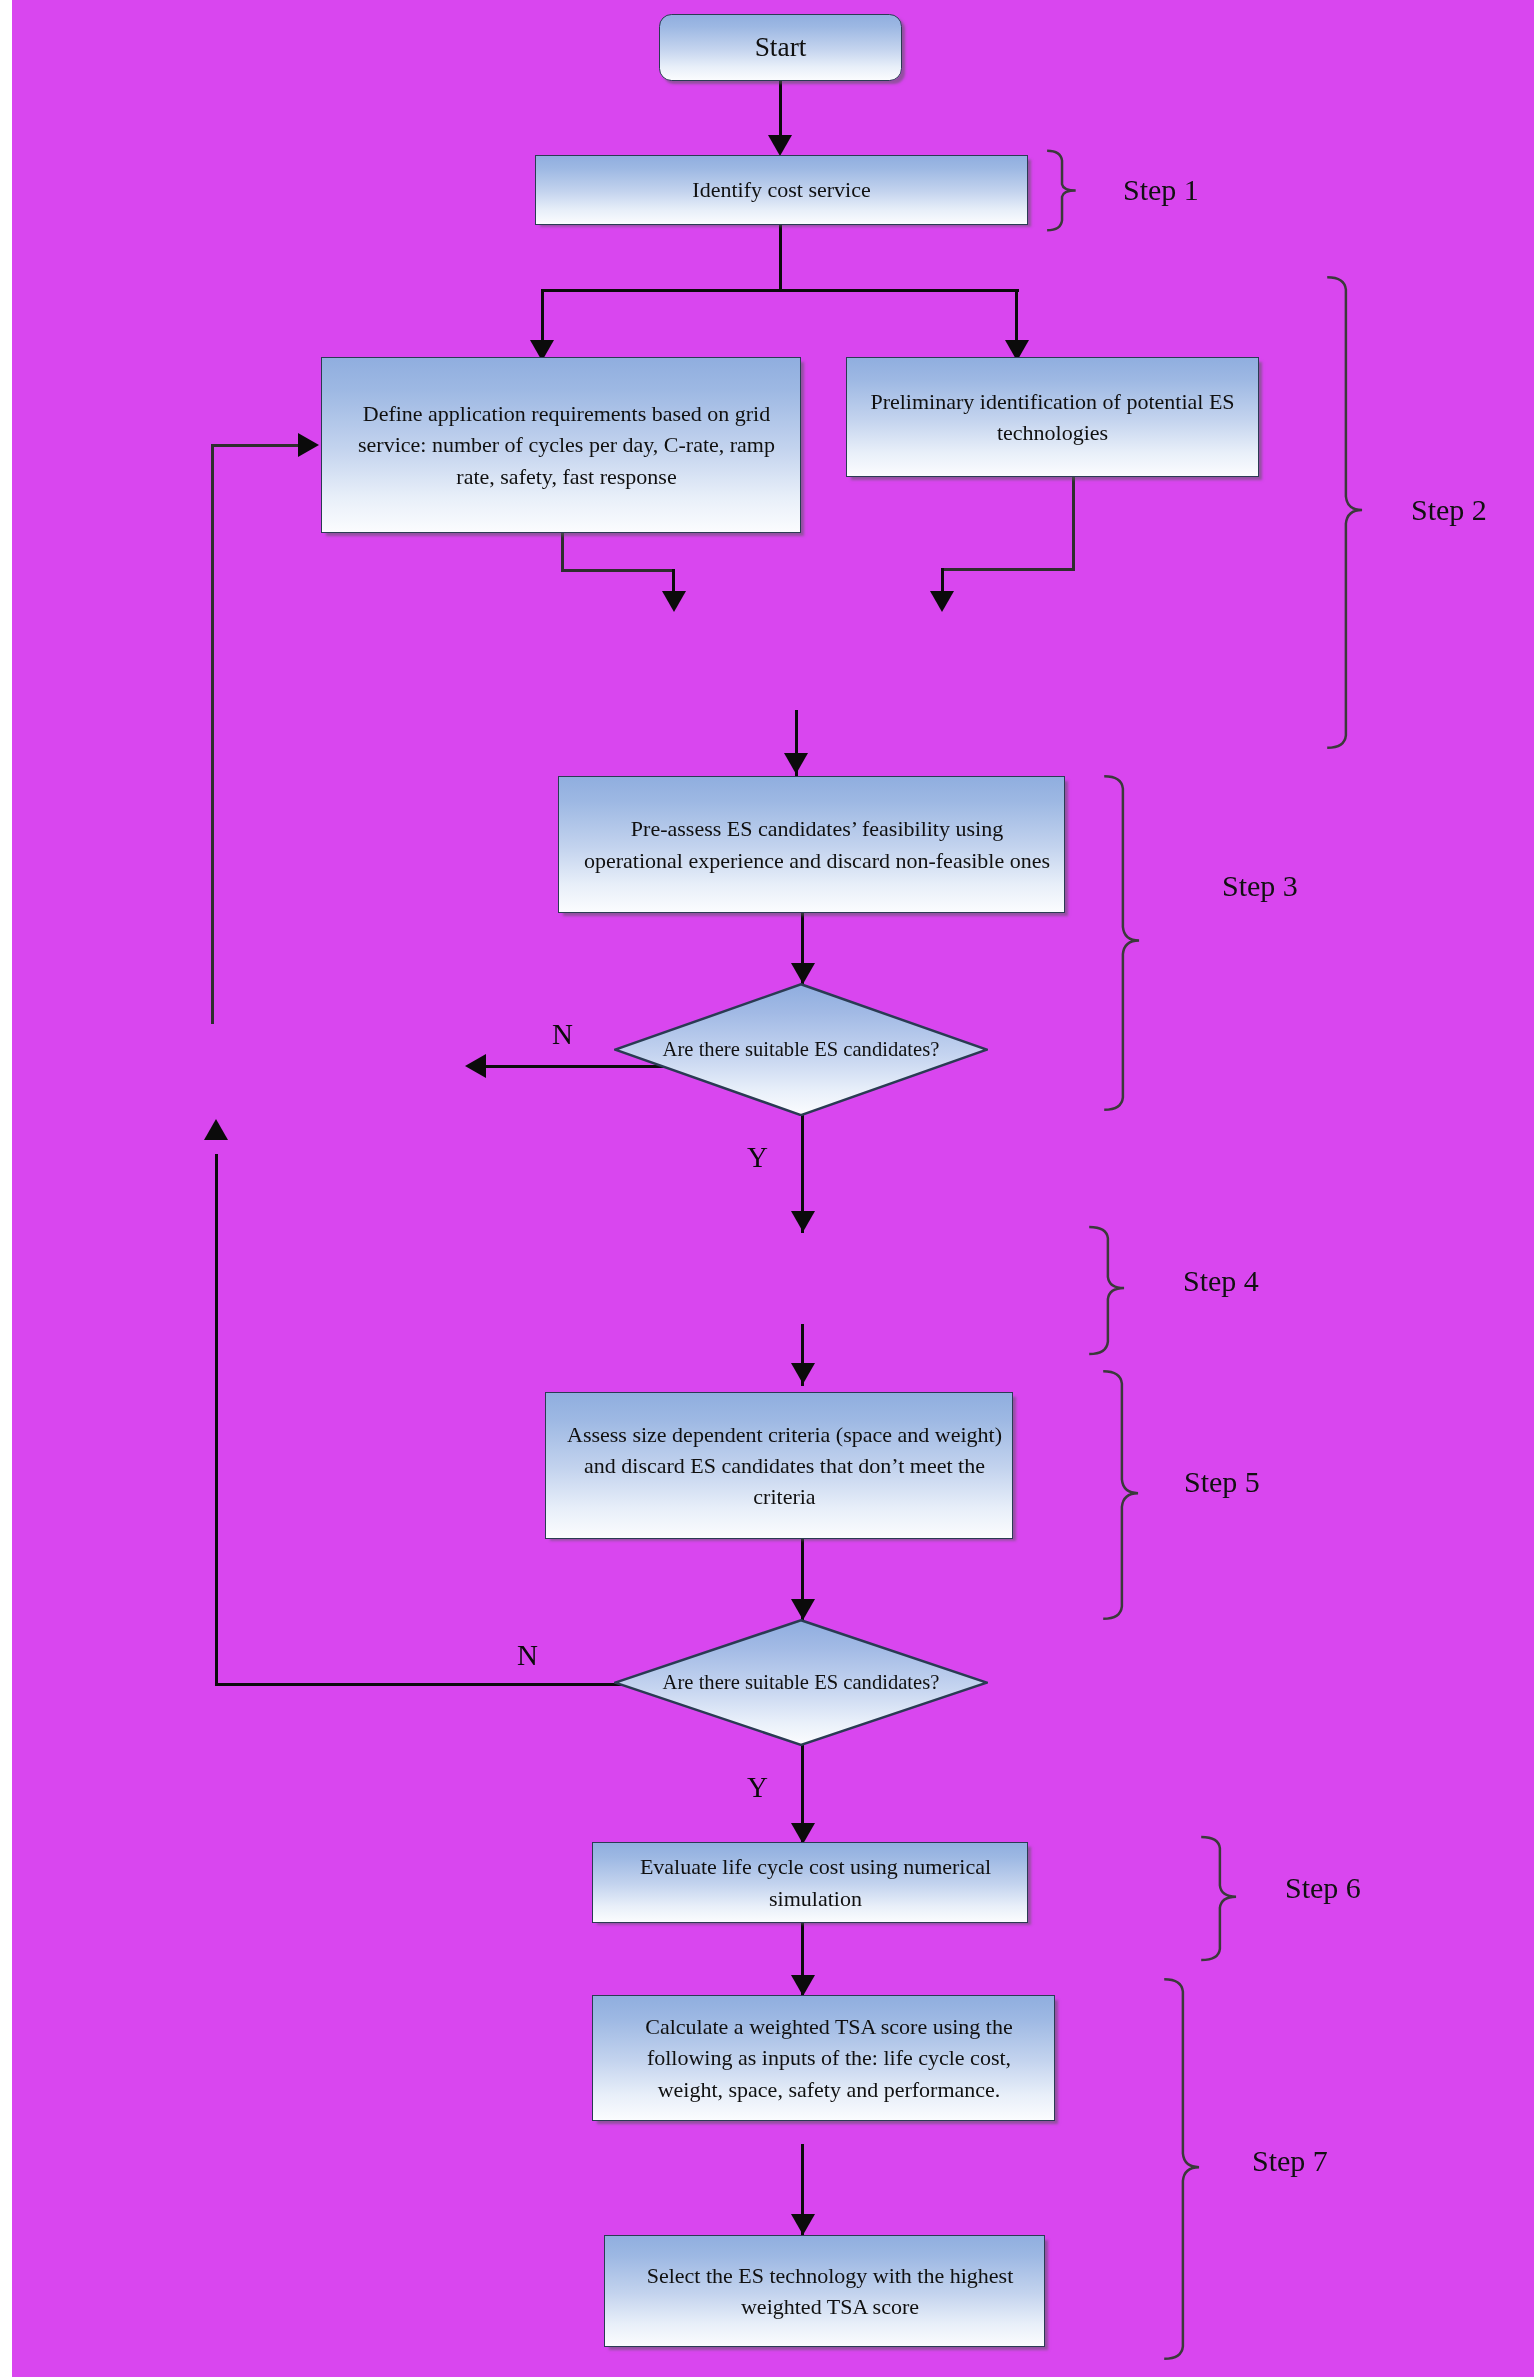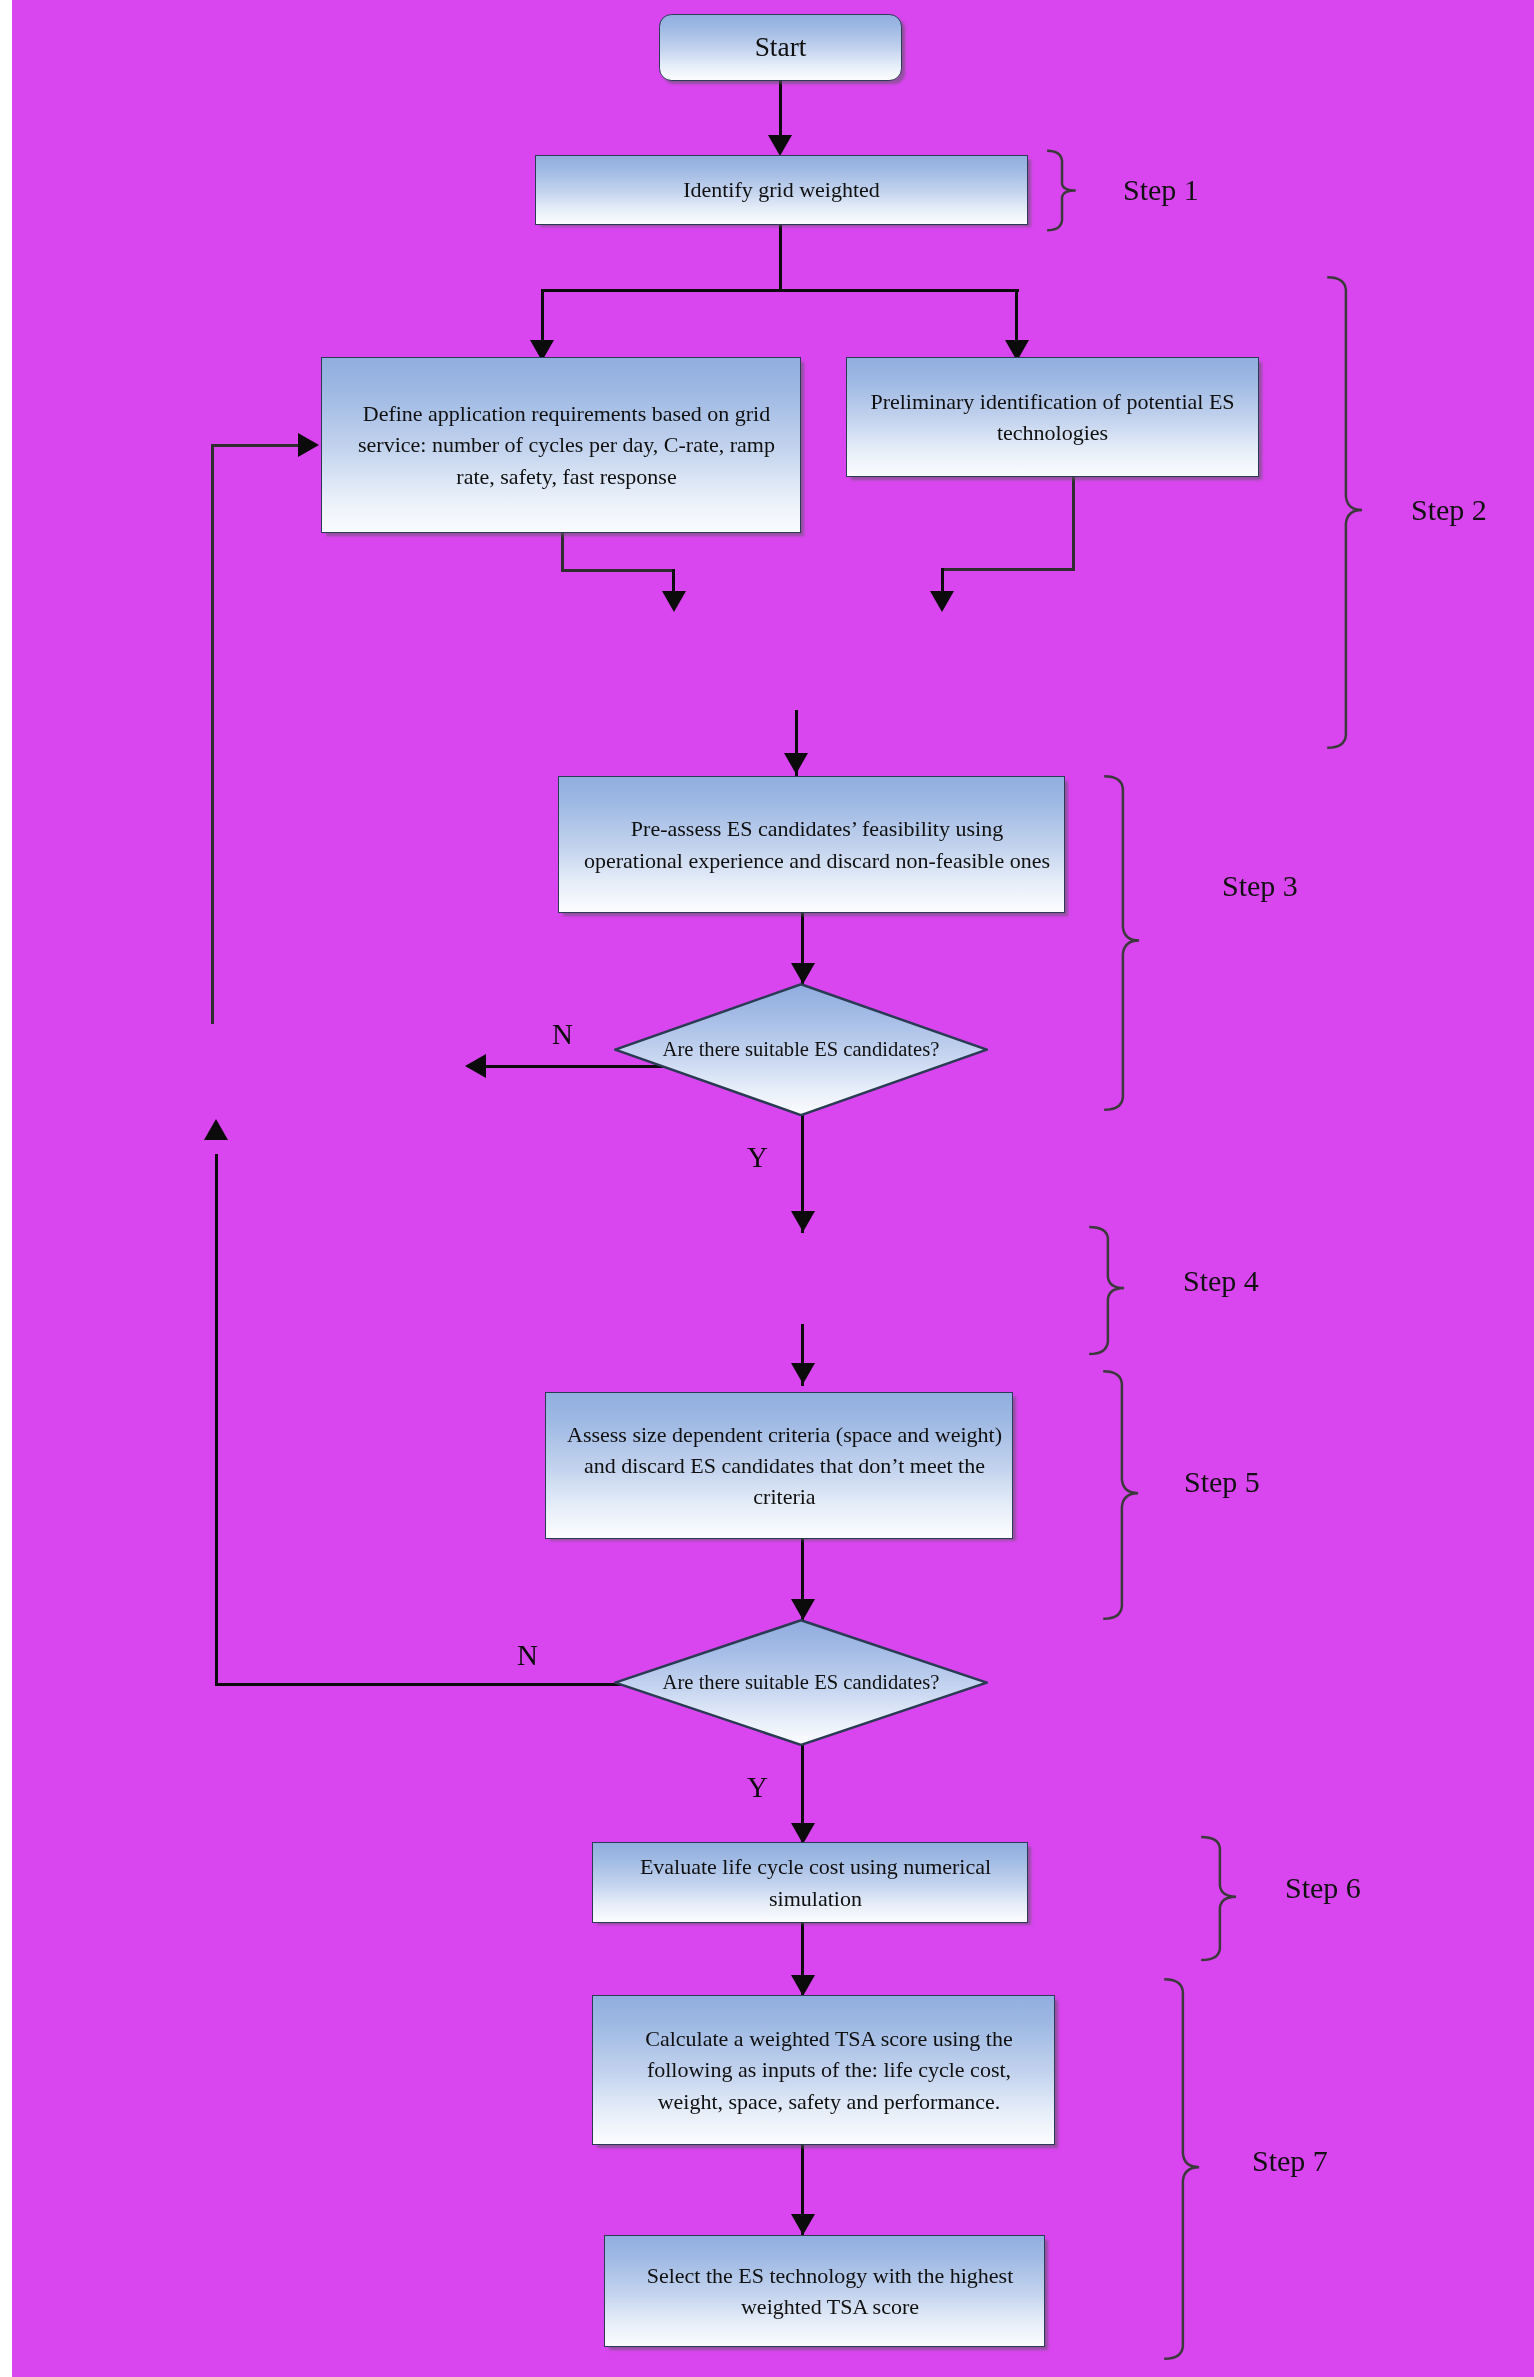--- a/index.html
+++ b/index.html
@@ -132,21 +132,21 @@
   <div class="arrow-d" style="left:779px;top:1975px;"></div>
 
   <div class="ln lnv" style="left:789px;top:2144px;height:94px;"></div>
   <div class="arrow-d" style="left:779px;top:2214px;"></div>
 
   <div class="node rounded" style="left:647px;top:13.7px;width:243px;height:67px;font-size:27.4px;">
     <span class="txt">Start</span>
   </div>
 
   <div class="node" style="left:523px;top:155px;width:493px;height:70px;">
-    <span class="txt">Identify grid weighted</span>
+    <span class="txt">Identify cost service</span>
   </div>
 
   <div class="node left" style="left:309px;top:357px;width:480px;height:176px;">
     <span class="txt">Define application requirements based on grid service: number of cycles per day, C-rate, ramp rate, safety, fast response</span>
   </div>
 
   <div class="node" style="left:834px;top:357px;width:413px;height:120px;">
     <span class="txt">Preliminary identification of potential ES technologies</span>
   </div>
 
@@ -190,21 +190,21 @@
       </defs>
       <polygon points="300,2 598,102 300,202 2,102" fill="url(#dg2)" stroke="#2A3B53" stroke-width="4"></polygon>
     </svg>
     <div class="dlabel">Are there suitable ES candidates?</div>
   </div>
 
   <div class="node left" style="left:580px;top:1842px;width:436px;height:81px;">
     <span class="txt">Evaluate life cycle cost using numerical simulation</span>
   </div>
 
-  <div class="node left" style="left:580px;top:1995px;width:463px;height:150px;">
+  <div class="node left" style="left:580px;top:1995px;width:463px;height:126px;">
     <span class="txt">Calculate a weighted TSA score using the following as inputs of the: life cycle cost, weight, space, safety and performance.</span>
   </div>
 
   <div class="node left" style="left:592px;top:2235px;width:441px;height:112px;">
     <span class="txt">Select the ES technology with the highest weighted TSA score</span>
   </div>
 
   <div class="branch" style="left:540px;top:1018px;">N</div>
   <div class="branch" style="left:735px;top:1141px;">Y</div>
   <div class="branch" style="left:505px;top:1639px;">N</div>

